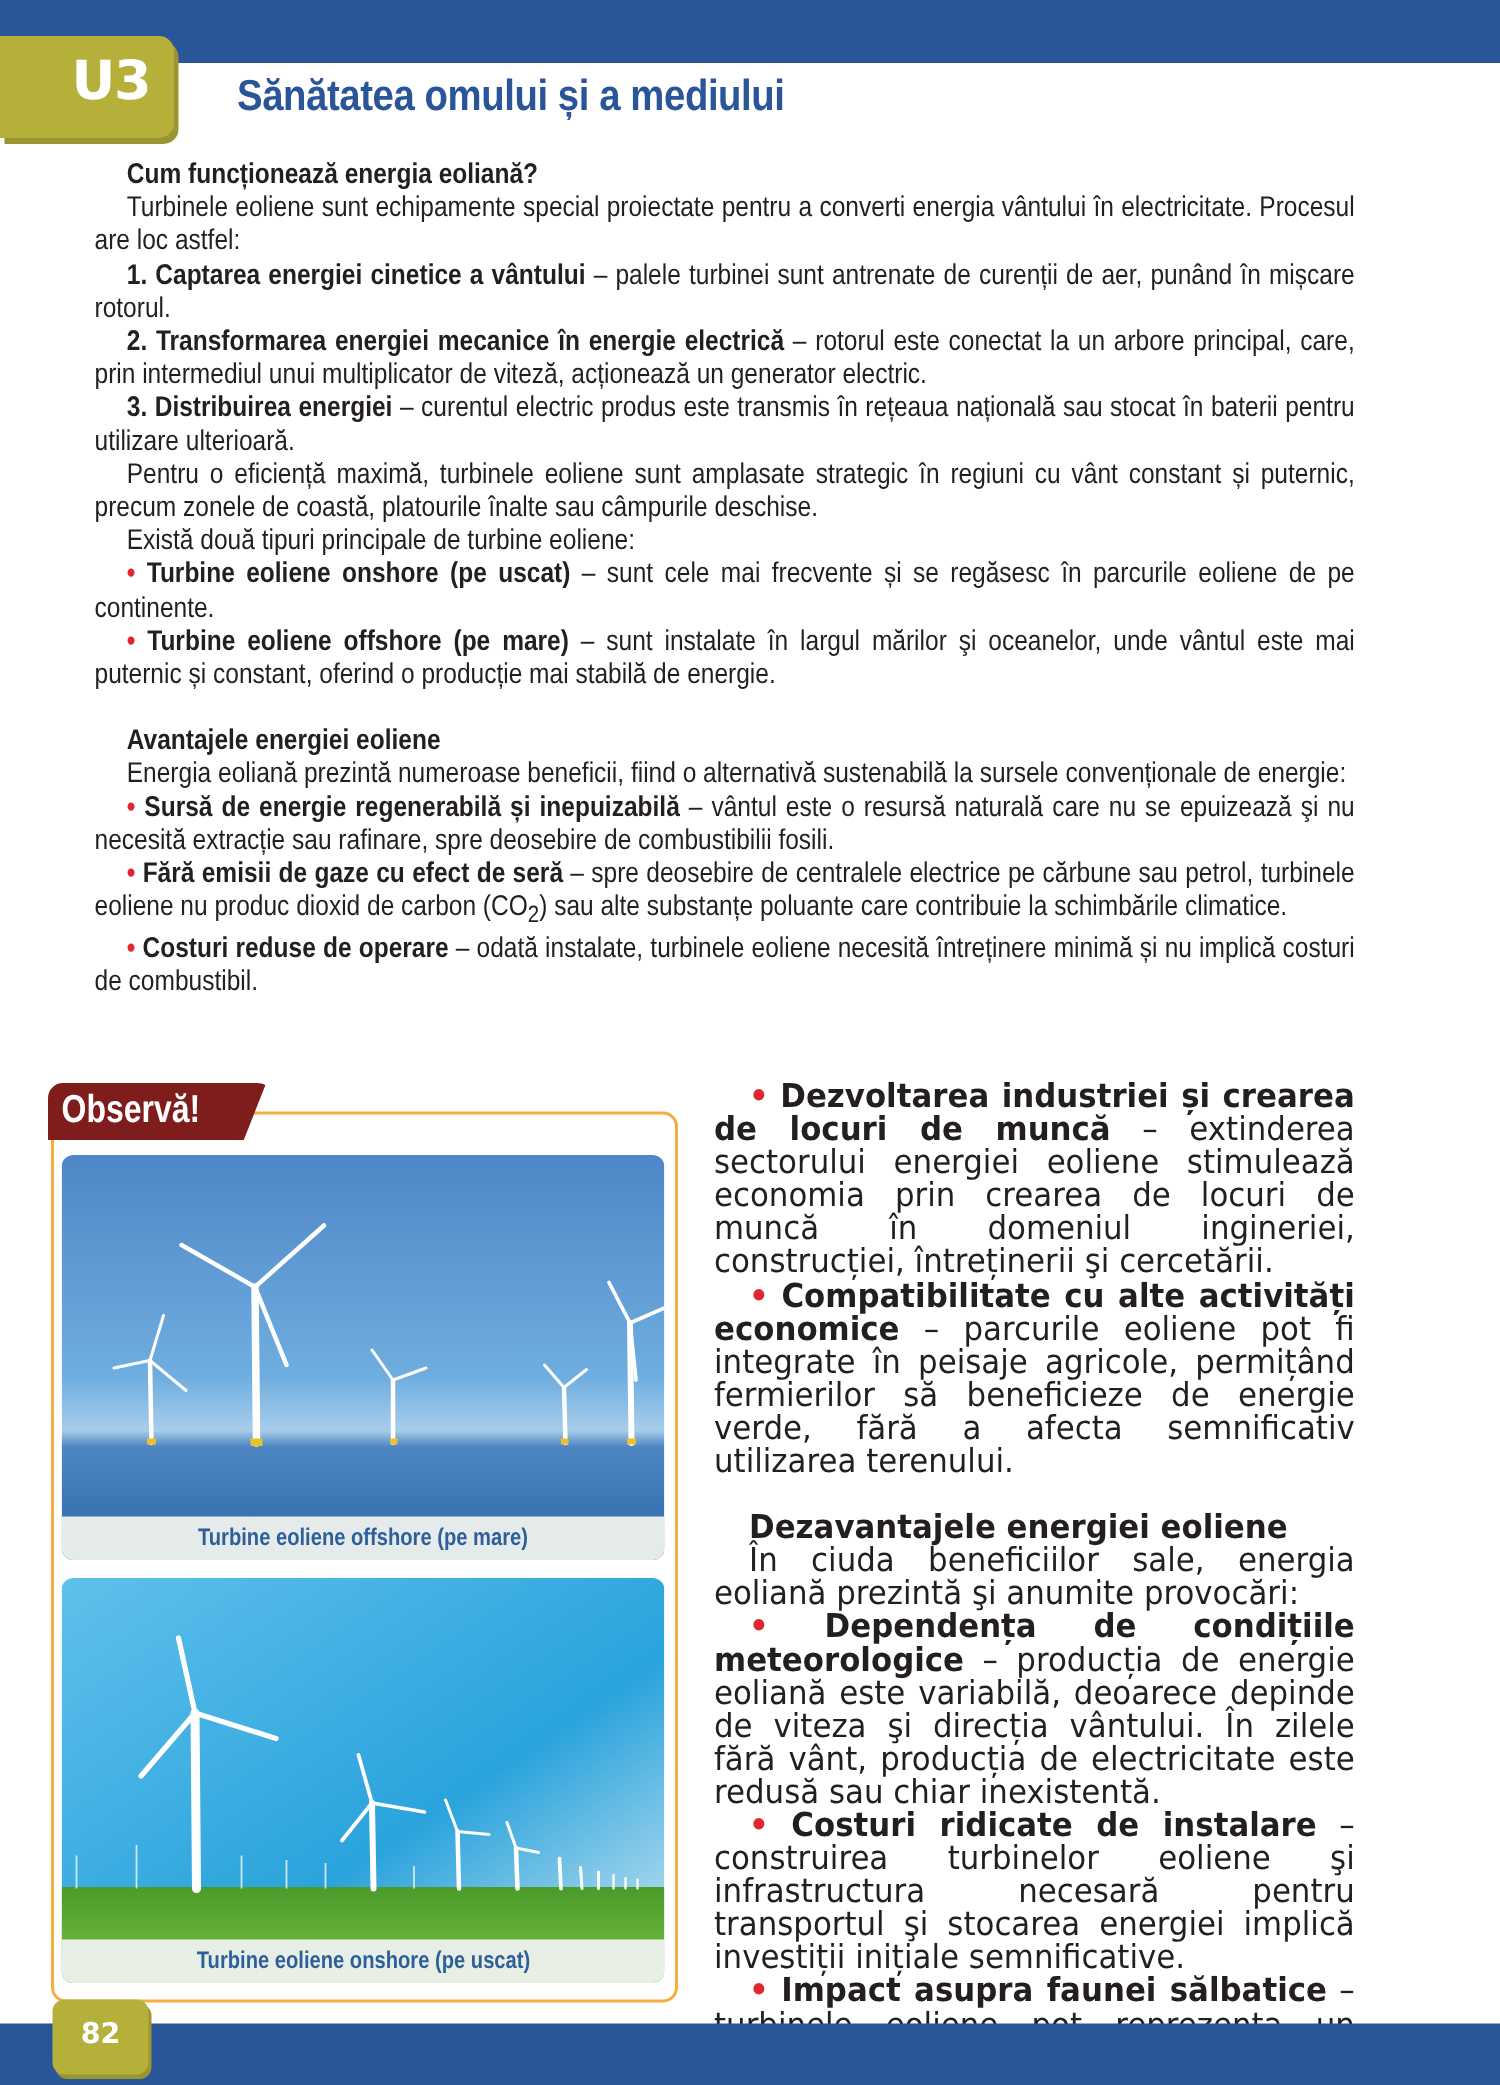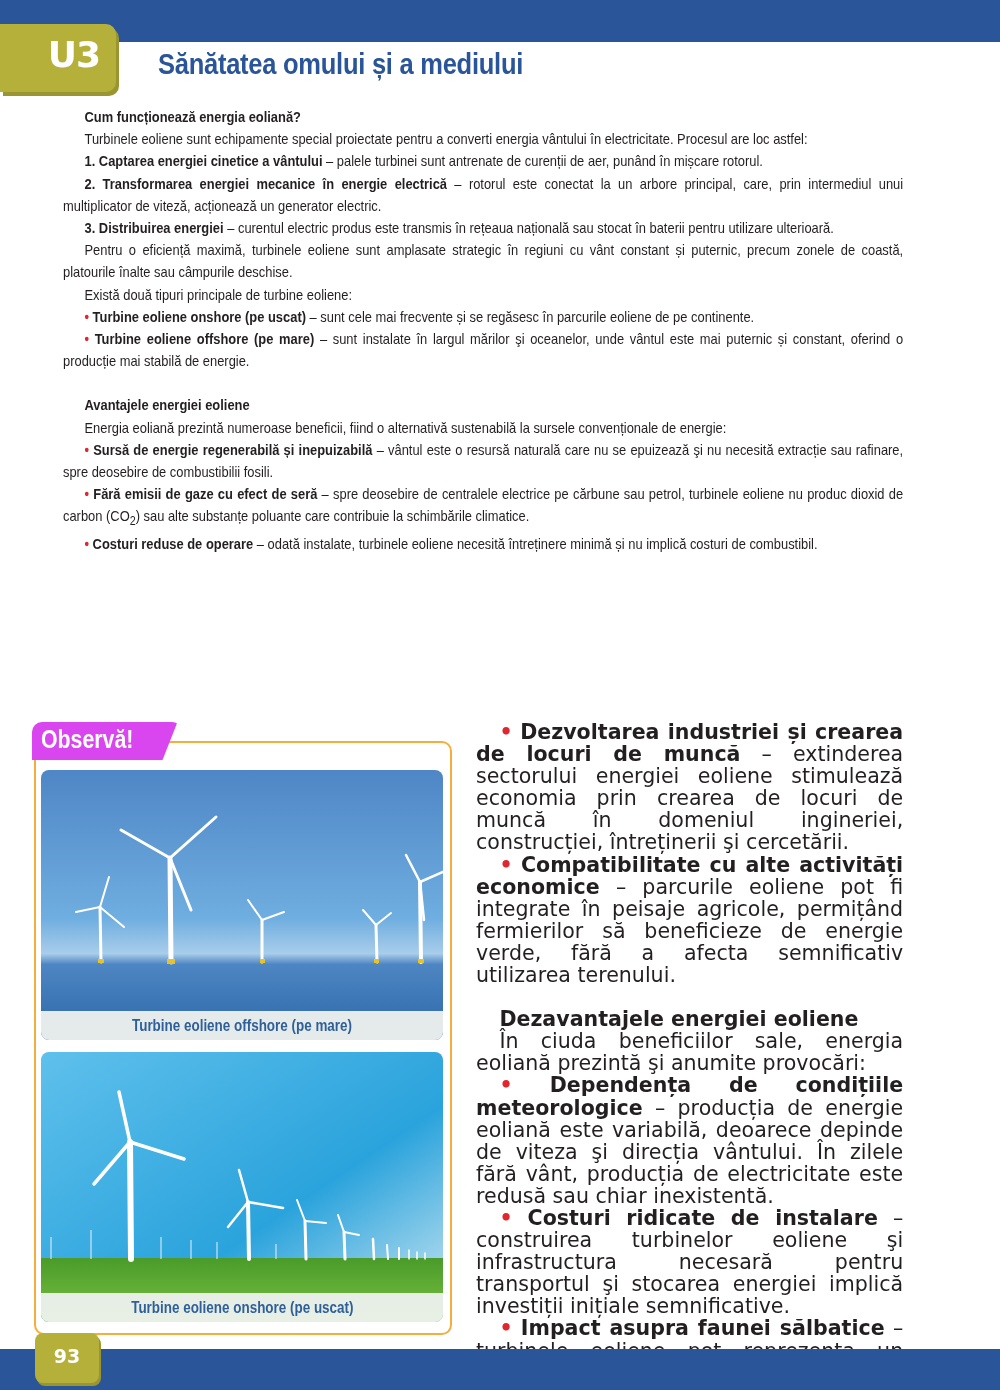--- a/index.html
+++ b/index.html
@@ -7,33 +7,33 @@
   body { position: relative; font-family: "Liberation Sans", sans-serif; color: #231f20; }
 
   .top-bar { position: absolute; left: 0; top: 0; width: 1000px; height: 42px; background: #2a5599; }
   .unit-tab { position: absolute; left: 0; top: 24px; width: 116px; height: 68px; background: #b5b03a;
               border-radius: 0 10px 10px 0; box-shadow: 3px 4px 0 #9a9530; }
   .unit-tab span { position: absolute; right: 16px; top: 10px; color: #fff; font-weight: bold; font-size: 36px;
               font-family: "DejaVu Sans", sans-serif; letter-spacing: -1px; }
   .chapter-title { position: absolute; left: 158px; top: 48px; color: #2a5599; font-weight: bold; font-size: 29px;
               font-family: "Liberation Sans", sans-serif; transform: scaleX(0.88); transform-origin: left; letter-spacing: -0.3px; }
 
-  .body-text { position: absolute; left: 63px; width: 840px; top: 106px; font-size: 15px; line-height: 22.2px;
+  .body-text { position: absolute; left: 63px; width: 840px; top: 106px; font-size: 19px; line-height: 22.2px;
               font-family: "Liberation Sans", sans-serif; }
   .body-text p { text-align: justify; transform-origin: left; }
   .cond { display: block; transform: scaleX(0.86); transform-origin: left; width: 116.3%; }
   .indent { text-indent: 25px; }
   .h { font-weight: bold; padding-left: 25px; }
   .gap { height: 22px; }
   .bullet { color: #e0262f; font-weight: bold; }
   b { font-weight: bold; }
 
   .observe-box { position: absolute; left: 34px; top: 741px; width: 418px; height: 594px; border: 2.5px solid #f5ae3d;
               border-radius: 10px; }
-  .observe-tab { position: absolute; left: 32px; top: 722px; width: 150px; height: 38px; background: #d946ef;
+  .observe-tab { position: absolute; left: 32px; top: 722px; width: 150px; height: 38px; background: #7f1d1d;
               border-radius: 10px 10px 0 0; clip-path: polygon(0 0, 97% 0, 87% 100%, 0 100%); }
   .observe-tab span { position: absolute; left: 9px; top: 2px; color: #fff; font-weight: bold; font-size: 26px;
               font-family: "Liberation Sans", sans-serif; transform: scaleX(0.82); transform-origin: left; display: inline-block; }
 
   .photo { position: absolute; left: 41px; width: 402px; border-radius: 8px; overflow: hidden; }
   .photo svg { display: block; }
   .photo .caption { position: absolute; left: 0; bottom: 0; width: 100%; height: 29px; background: rgba(236,240,236,0.96);
               text-align: center; color: #2e5f9a; font-weight: bold; font-size: 16px; line-height: 29px; }
   .photo .caption span { display: inline-block; transform: scaleX(0.84); }
   .photo1 { top: 770px; height: 270px; }
@@ -184,14 +184,14 @@
     <p class="h">Dezavantajele energiei eoliene</p>
     <p class="indent">În ciuda beneficiilor sale, energia eoliană prezintă şi anumite provocări:</p>
     <p class="indent"><span class="bullet">•</span> <b>Dependența de condițiile meteorologice</b><span> – producția de energie eoliană este variabilă, deoarece depinde de viteza şi direcția vântului. În zilele fără vânt, producția de electricitate este redusă sau chiar inexistentă.</span></p>
     <p class="indent"><span class="bullet">•</span> <b>Costuri ridicate de instalare</b><span> – construirea turbinelor eoliene şi infrastructura necesară pentru transportul şi stocarea energiei implică investiții inițiale semnificative.</span></p>
     <p class="indent"><span class="bullet">•</span> <b>Impact asupra faunei sălbatice</b><span> – turbinele eoliene pot reprezenta un pericol pentru zburătoare, care riscă să fie lovite de palele aflate în mişcare. În prezent, cercetătorii dezvoltă tehnologii pentru a minimiza acest impact, cum ar fi sisteme de detectare automată a păsărilor.</span></p>
   </span>
 </div>
 
 <div class="bottom-bar"></div>
 <div class="page-tab">
-  <span>93</span>
+  <span>82</span>
 </div>
 
 </body></html>

